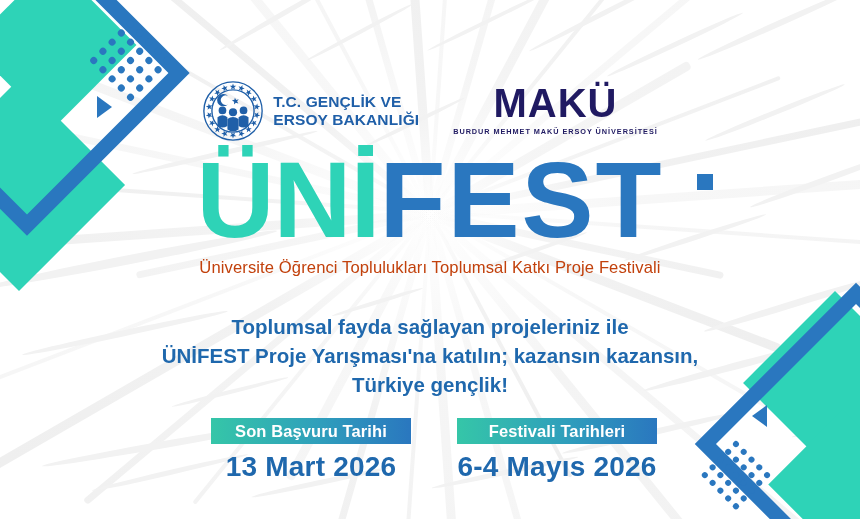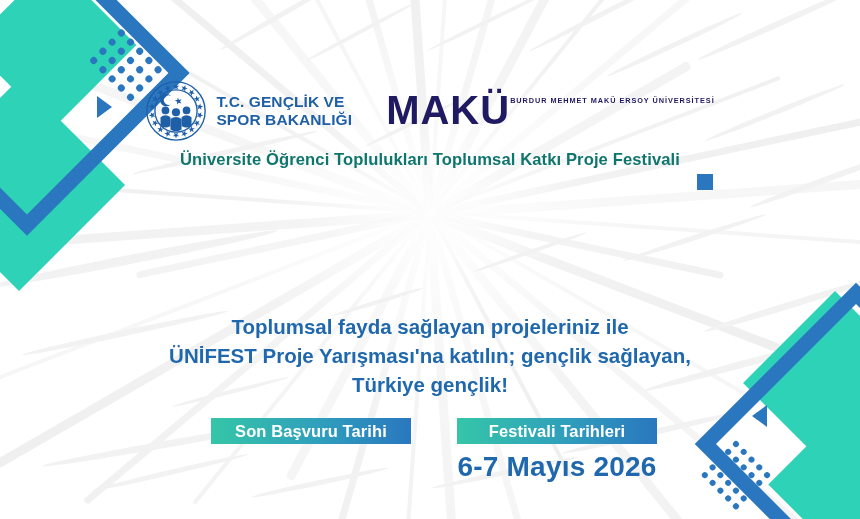--- a/index.html
+++ b/index.html
@@ -70,39 +70,39 @@
   .logos{
     position:absolute;top:44px;left:0;width:860px;
     display:flex;justify-content:center;align-items:center;gap:34px;margin-top:36px;
   }
   .logo-gsb{display:flex;align-items:center;gap:9px;}
   .gsb-seal{width:62px;height:62px;flex:0 0 62px;}
   .gsb-text{
     color:#1f5fa8;font-weight:bold;font-size:15.5px;line-height:1.18;
     letter-spacing:.1px;white-space:nowrap;
   }
-  .logo-maku{display:flex;margin-top:-2px;}
+  .logo-maku{display:flex;flex-direction:column;align-items:center;margin-top:-2px;}
   .maku-word{
     color:#201a62;font-weight:bold;font-size:40px;line-height:.95;
     letter-spacing:1px;
   }
   .maku-sub{
     color:#201a62;font-size:7.3px;font-weight:bold;letter-spacing:.95px;
     margin-top:5px;white-space:nowrap;
   }
 
   .title-block{position:absolute;top:146px;left:0;width:860px;text-align:center;}
   .title{
     font-size:108px;font-weight:bold;letter-spacing:-1px;line-height:1;
     white-space:nowrap;
   }
   .title .t-uni{color:#2ed3b7;}
   .title .t-fest{color:#2a77bf;letter-spacing:2px;}
   .subtitle{
-    color:#0f766e;font-size:16.6px;font-weight:bold;
+    color:#c2410c;font-size:16.6px;font-weight:normal;
     margin-top:4px;letter-spacing:.1px;white-space:nowrap;
   }
 
   .body-text{
     position:absolute;top:312px;left:0;width:860px;text-align:center;
     color:#1f68ad;font-size:20.5px;font-weight:bold;line-height:1.42;
   }
   .body-text div{white-space:nowrap;}
 
   .dates{
@@ -295,45 +295,49 @@
           <polygon points="53,28.5 55.2,32.2 59.3,31.2 56.6,34.4 58.6,38 54.6,36.6 51.6,39.4 51.9,35.2 48.3,33.1 52.3,32" fill="#1f5fa8"></polygon>
           <circle cx="33" cy="49" r="6.2" fill="#1f5fa8"></circle>
           <circle cx="67" cy="49" r="6.2" fill="#1f5fa8"></circle>
           <circle cx="50" cy="52" r="6.6" fill="#1f5fa8"></circle>
           <path d="M25 60 q8 -6 16 0 l0 14 q-8 5 -16 0 Z" fill="#1f5fa8"></path>
           <path d="M59 60 q8 -6 16 0 l0 14 q-8 5 -16 0 Z" fill="#1f5fa8"></path>
           <path d="M41 63 q9 -7 18 0 l0 17 q-9 6 -18 0 Z" fill="#1f5fa8"></path>
         </svg>
         <div class="gsb-text">
           <div>T.C. GENÇLİK VE</div>
-          <div>SPOR BAKANLIĞI</div>
+          <div>ERSOY BAKANLIĞI</div>
         </div>
       </div>
 
       <div class="logo-maku">
         <div class="maku-word">MAKÜ</div>
         <div class="maku-sub">BURDUR MEHMET MAKÜ ERSOY ÜNİVERSİTESİ</div>
       </div>
 
     </div>
 
     <div class="title-block">
+      <div class="title">
+        <span class="t-uni">ÜNİ</span><span class="t-fest">FEST</span>
+      </div>
       <div class="subtitle">Üniversite Öğrenci Toplulukları Toplumsal Katkı Proje Festivali</div>
     </div>
 
     <div class="body-text">
       <div>Toplumsal fayda sağlayan projeleriniz ile</div>
-      <div>ÜNİFEST Proje Yarışması'na katılın; gençlik sağlayan,</div>
+      <div>ÜNİFEST Proje Yarışması'na katılın; kazansın kazansın,</div>
       <div>Türkiye gençlik!</div>
     </div>
 
     <div class="dates">
       <div class="date-col">
         <span class="date-badge">Son Başvuru Tarihi</span>
+        <div class="date-value">13 Mart 2026</div>
       </div>
       <div class="date-col">
         <span class="date-badge">Festivali Tarihleri</span>
-        <div class="date-value">6-7 Mayıs 2026</div>
+        <div class="date-value">6-4 Mayıs 2026</div>
       </div>
     </div>
 
   </div>
 </div>
 
 </body></html>

